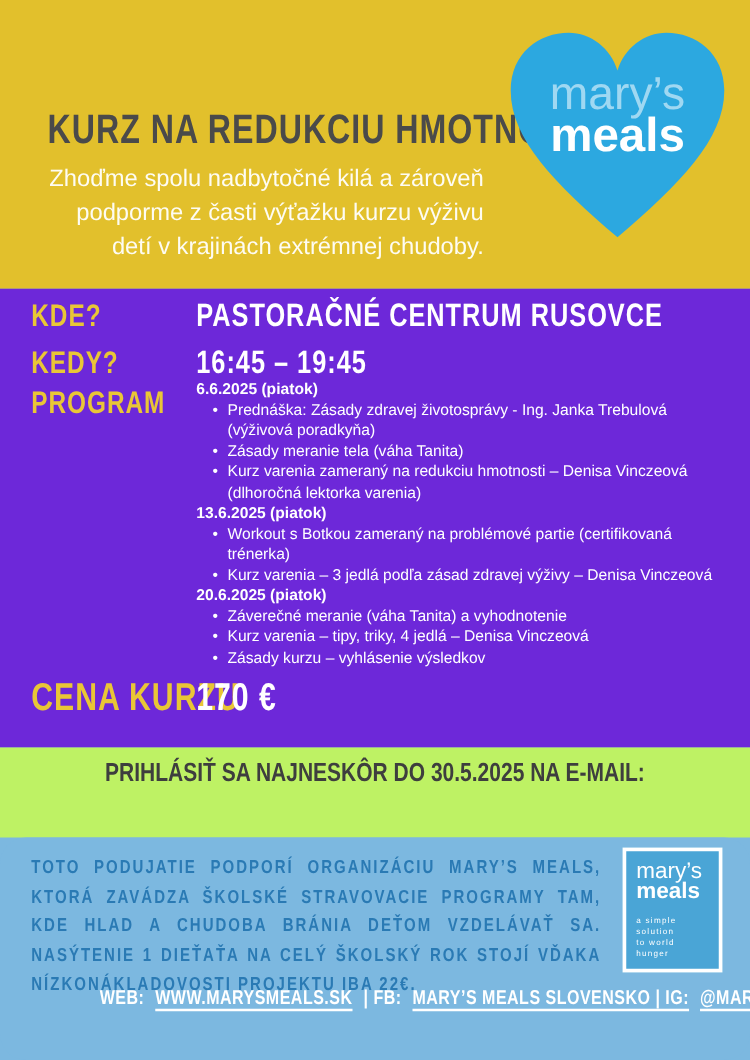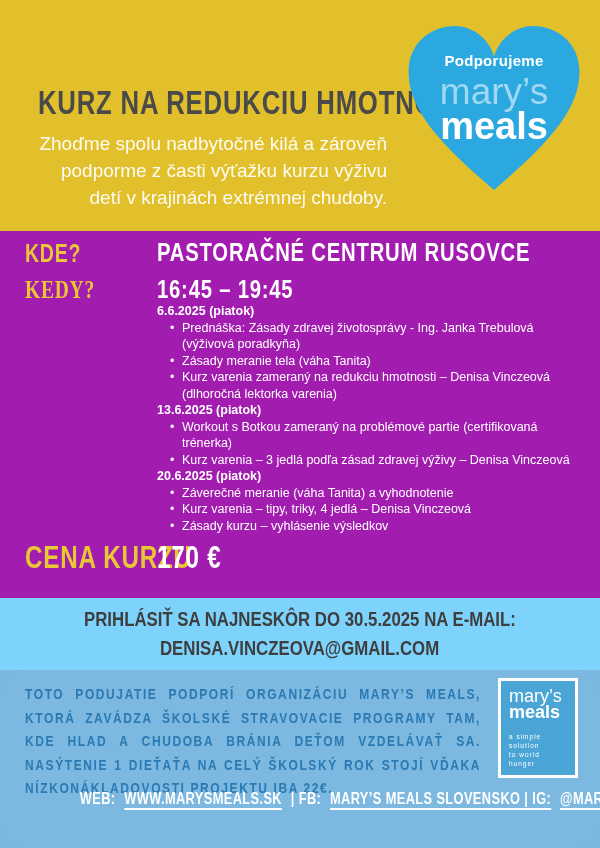--- a/index.html
+++ b/index.html
@@ -5,22 +5,22 @@
   html,body { margin:0; padding:0; }
   body { font-family: "Liberation Sans", sans-serif; }
   .page {
     position: relative;
     width: 600px; height: 848px;
     overflow: hidden;
     background: #7CB8E0;
   }
   
   .hero    { position:absolute; left:0; top:0;   width:600px; height:231px; background:#E2C02C; }
-  .details { position:absolute; left:0; top:231px; width:600px; height:367px; background:#a21caf; }
-  .signup  { position:absolute; left:0; top:598px; width:600px; height:72px;  background:#7dd3fc; }
+  .details { position:absolute; left:0; top:231px; width:600px; height:367px; background:#6d28d9; }
+  .signup  { position:absolute; left:0; top:598px; width:600px; height:72px;  background:#bef264; }
   .bottom  { position:absolute; left:0; top:670px; width:600px; height:178px; background:#7CB8E0;border-radius:21px; }
 
   
   .cond  { display:inline-block; transform:scaleX(0.78); transform-origin:left center; white-space:nowrap; font-weight:bold; }
   .cond-c{ display:inline-block; transform:scaleX(0.80); transform-origin:center center; white-space:nowrap; font-weight:bold; }
 
   
   .hero-title    { position:absolute; left:38px; top:24px;  font-size:50px; line-height:1; color:#4A4A4A; letter-spacing:1px; }
   .hero-subtitle { position:absolute; left:38px; top:86px;  font-size:33px; line-height:1; color:#4A4A4A; letter-spacing:1px; }
   .hero-intro    { position:absolute; left:32px; top:130px; width:355px; font-size:19px; line-height:27px; color:rgba(255,255,255,0.94);text-align:right; }
@@ -30,21 +30,21 @@
   .heart-text { position:absolute; left:0; top:30px; width:178px; text-align:center; color:#fff; }
   .heart-tag   { font-size:15px; font-weight:bold; letter-spacing:0.3px; }
   .heart-brand1{ font-size:37px; line-height:34px; color:#9FD8F2; font-weight:normal; margin-top:6px; }
   .heart-brand2{ font-size:38px; line-height:34px; color:#ffffff; font-weight:bold; }
 
   
   .lbl { position:absolute; left:25px; font-size:25px; color:#E9C636; letter-spacing:1px; }
   .val { position:absolute; left:157px; font-size:26px; color:#ffffff; letter-spacing:1px; }
   .kde-label   { top:8px; }
   .kde-value   { top:6px; }
-  .kedy-label  { top:45px;font-family:Liberation Serif, serif; }
+  .kedy-label  { top:45px; }
   .kedy-value  { top:43px; }
   .program-label { top:77px; }
 
   .program-list { position:absolute; left:157px; top:72px; width:432px; color:#fff;
                   font-size:12.5px; line-height:16.5px; }
   .prog-date { font-weight:bold; }
   .prog-item { display:flex; padding-left:13px; }
   .prog-item .bullet { width:12px; flex:0 0 12px; }
   .prog-item .prog-text { flex:1; }
 
@@ -85,21 +85,20 @@
     <div class="hero-subtitle">
       <span class="cond">KURZ NA REDUKCIU HMOTNOSTI</span>
     </div>
     <div class="hero-intro">Zhoďme spolu nadbytočné kilá a zároveň podporme z časti výťažku kurzu výživu detí v krajinách extrémnej chudoby.</div>
 
     <div class="heart-wrap">
       <svg viewBox="0 0 100 96" aria-hidden="true">
         <path d="M50,94 C22,70 2,50 2,28 C2,11 15,2 28,2 C38,2 47,9 50,19 C53,9 62,2 72,2 C85,2 98,11 98,28 C98,50 78,70 50,94 Z" fill="#2CA8E0"></path>
       </svg>
       <div class="heart-text">
-        <div class="heart-tag">Podporujeme</div>
         <div class="heart-brand1">mary’s</div>
         <div class="heart-brand2">meals</div>
       </div>
     </div>
   </div>
 
   <div class="details">
     <div class="lbl kde-label">
       <span class="cond">KDE?</span>
     </div>
@@ -107,20 +106,23 @@
       <span class="cond">PASTORAČNÉ CENTRUM RUSOVCE</span>
     </div>
 
     <div class="lbl kedy-label">
       <span class="cond">KEDY?</span>
     </div>
     <div class="val kedy-value">
       <span class="cond">16:45 – 19:45</span>
     </div>
 
+    <div class="lbl program-label">
+      <span class="cond">PROGRAM</span>
+    </div>
 
     <div class="program-list" id="program-list">
         <div class="prog-date">6.6.2025 (piatok)</div>
         <div class="prog-item">
           <span class="bullet">•</span>
           <span class="prog-text">Prednáška: Zásady zdravej životosprávy - Ing. Janka Trebulová (výživová poradkyňa)</span>
         </div>
         <div class="prog-item">
           <span class="bullet">•</span>
           <span class="prog-text">Zásady meranie tela (váha Tanita)</span>
@@ -158,23 +160,20 @@
     </div>
     <div class="price-value">
       <span class="cond">170 €</span>
     </div>
   </div>
 
   <div class="signup">
     <div class="signup-line signup-line1">
       <span class="cond-c">PRIHLÁSIŤ SA NAJNESKÔR DO 30.5.2025 NA E-MAIL:</span>
     </div>
-    <div class="signup-line signup-line2">
-      <span class="cond-c">DENISA.VINCZEOVA@GMAIL.COM</span>
-    </div>
   </div>
 
   <div class="bottom">
     <div class="about-text">TOTO PODUJATIE PODPORÍ ORGANIZÁCIU MARY’S MEALS, KTORÁ ZAVÁDZA ŠKOLSKÉ STRAVOVACIE PROGRAMY TAM, KDE HLAD A CHUDOBA BRÁNIA DEŤOM VZDELÁVAŤ SA. NASÝTENIE 1 DIEŤAŤA NA CELÝ ŠKOLSKÝ ROK STOJÍ VĎAKA NÍZKONÁKLADOVOSTI PROJEKTU IBA 22€.</div>
 
     <div class="logo-box">
       <div class="logo-brand1">mary’s</div>
       <div class="logo-brand2">meals</div>
       <div class="logo-tagline">
         <div>a simple solution</div>

